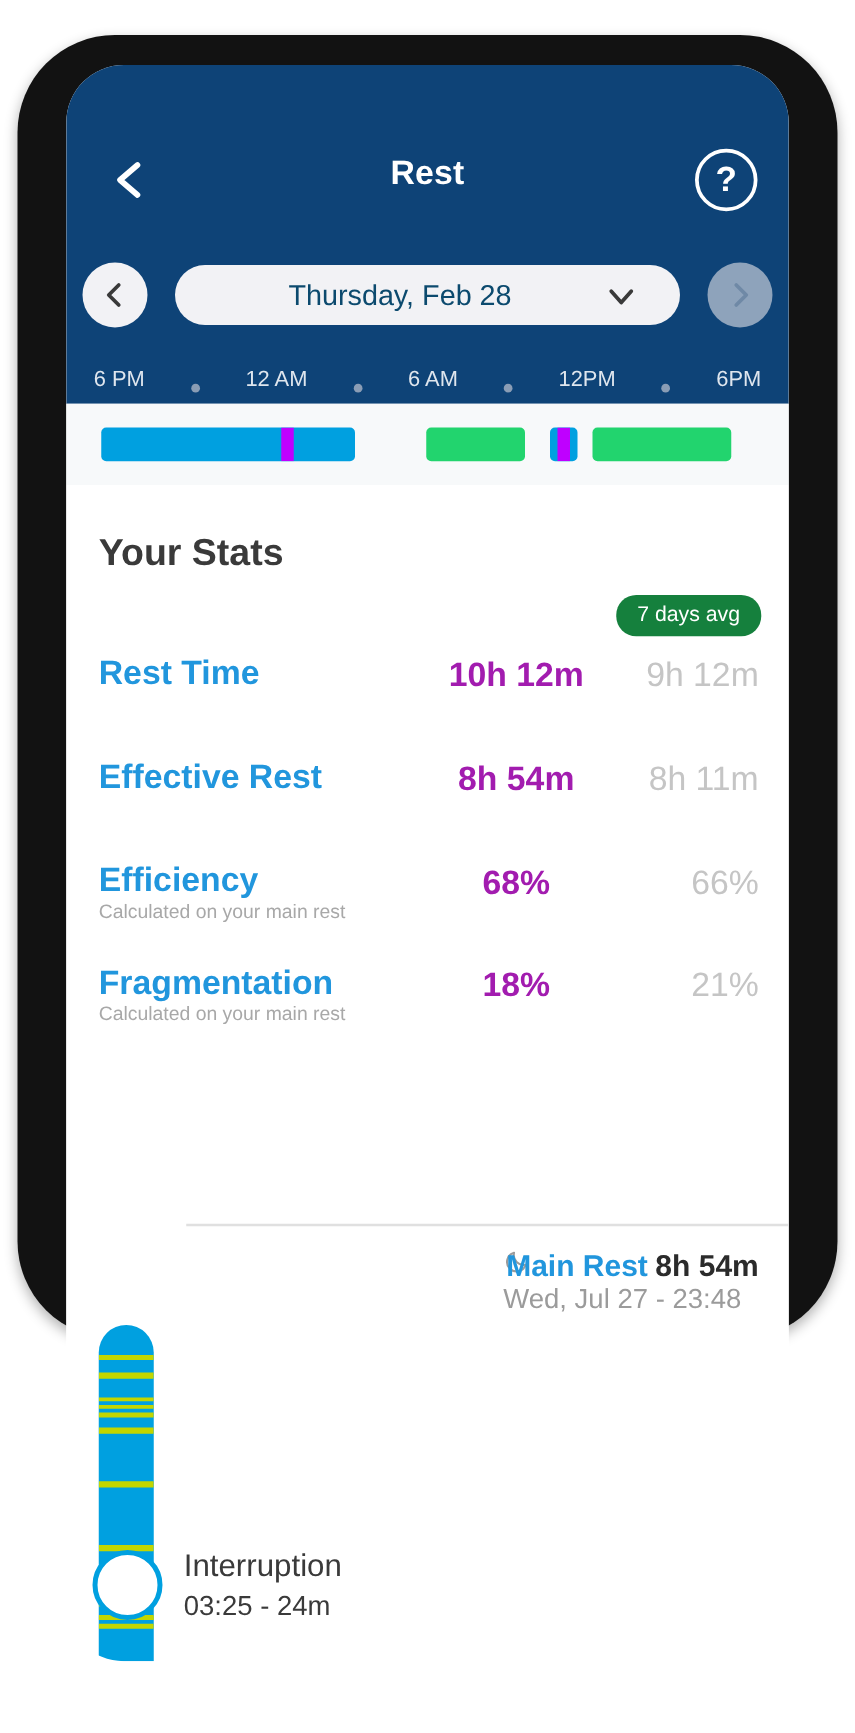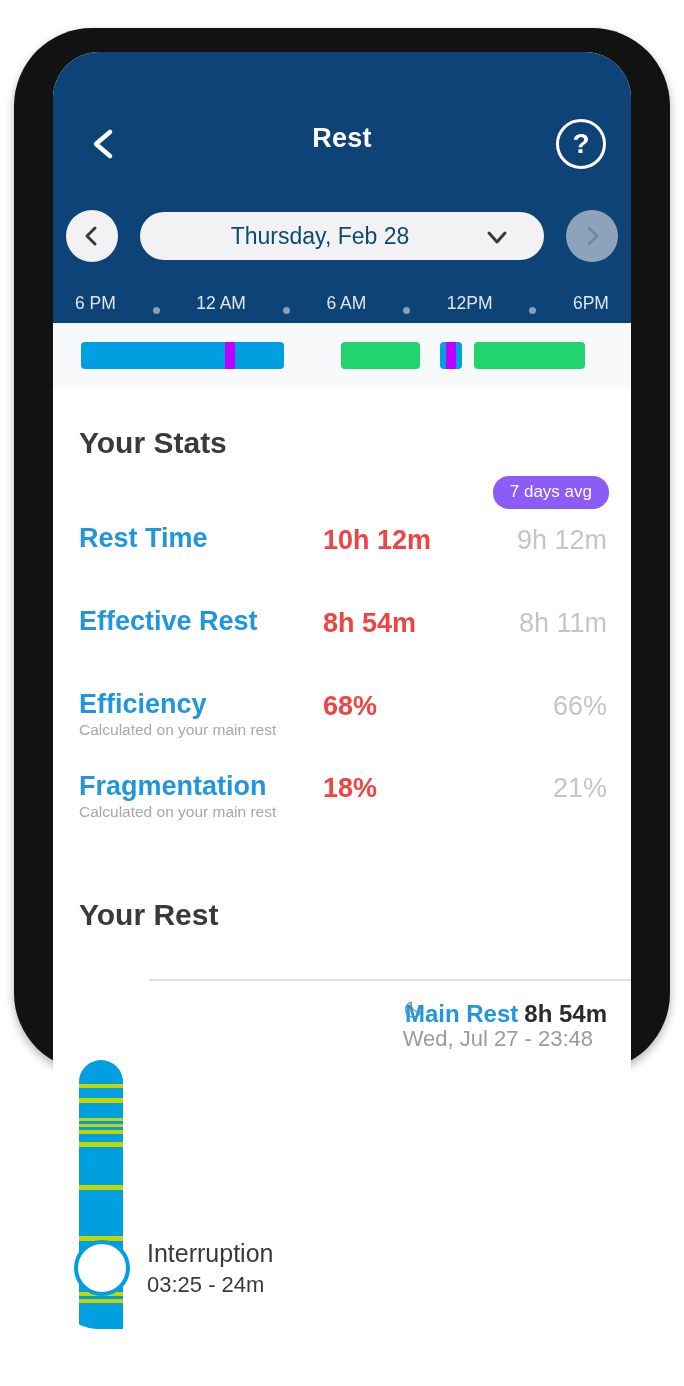--- a/index.html
+++ b/index.html
@@ -182,21 +182,21 @@
   #stats-title {
     position: absolute;
     left: 26px; top: 38px;
     font-size: 30px;
     font-weight: bold;
     color: #3a3a3a;
   }
   #avg-badge {
     position: absolute;
     right: 22px; top: 88px;
-    background: #8b5cf6;
+    background: #15803d;
     color: #ffffff;
     font-size: 17px;
     padding: 6px 17px 7px 17px;
     border-radius: 16px;
   }
 
   .stat-row {
     position: absolute;
     left: 0;
     width: 578px;
@@ -211,22 +211,22 @@
   .stat-sub {
     position: absolute;
     left: 26px; top: 32px;
     color: #a8a8a8;
     font-size: 15.5px;
   }
   .stat-value {
     position: absolute;
     left: 270px; top: 2px;
     width: 180px;
-    text-align: left;
-    color: #ef4444;
+    text-align: center;
+    color: #a21caf;
     font-size: 27px;
     font-weight: bold;
   }
   .stat-avg {
     position: absolute;
     right: 24px; top: 2px;
     width: 160px;
     text-align: right;
     color: #c5c5c5;
     font-size: 27px;
@@ -410,21 +410,20 @@
         <div class="stat-avg">66%</div>
       </div>
 
       <div class="stat-row" style="top:383px">
         <div class="stat-label">Fragmentation</div>
         <div class="stat-sub">Calculated on your main rest</div>
         <div class="stat-value">18%</div>
         <div class="stat-avg">21%</div>
       </div>
 
-      <div id="rest-title">Your Rest</div>
       <div id="rest-divider"></div>
 
       <div id="rest-date-line">
         <span id="moon-icon">
           <svg width="23" height="23" viewBox="0 0 23 23">
             <path d="M17.5 14.8A8 8 0 0 1 8.2 5.2a7.6 7.6 0 1 0 9.3 9.6z" fill="none" stroke="#9b9b9b" stroke-width="1.7" stroke-linejoin="round"></path>
           </svg>
         </span>
         <span>Wed, Jul 27 -  23:48</span>
       </div>

